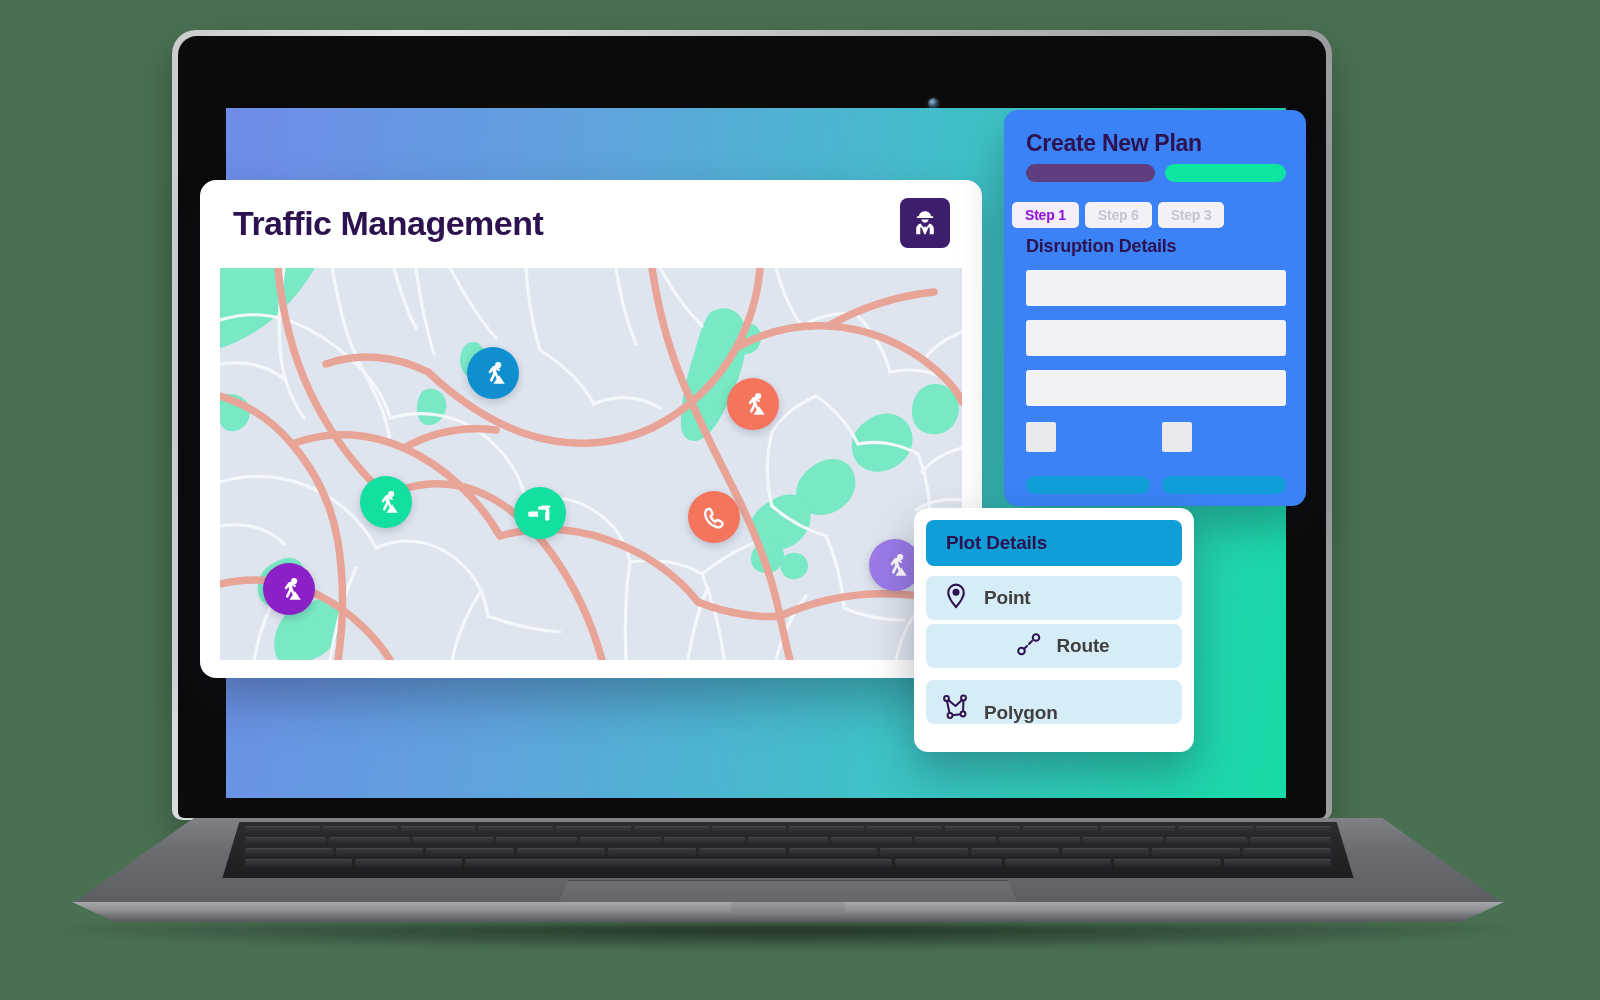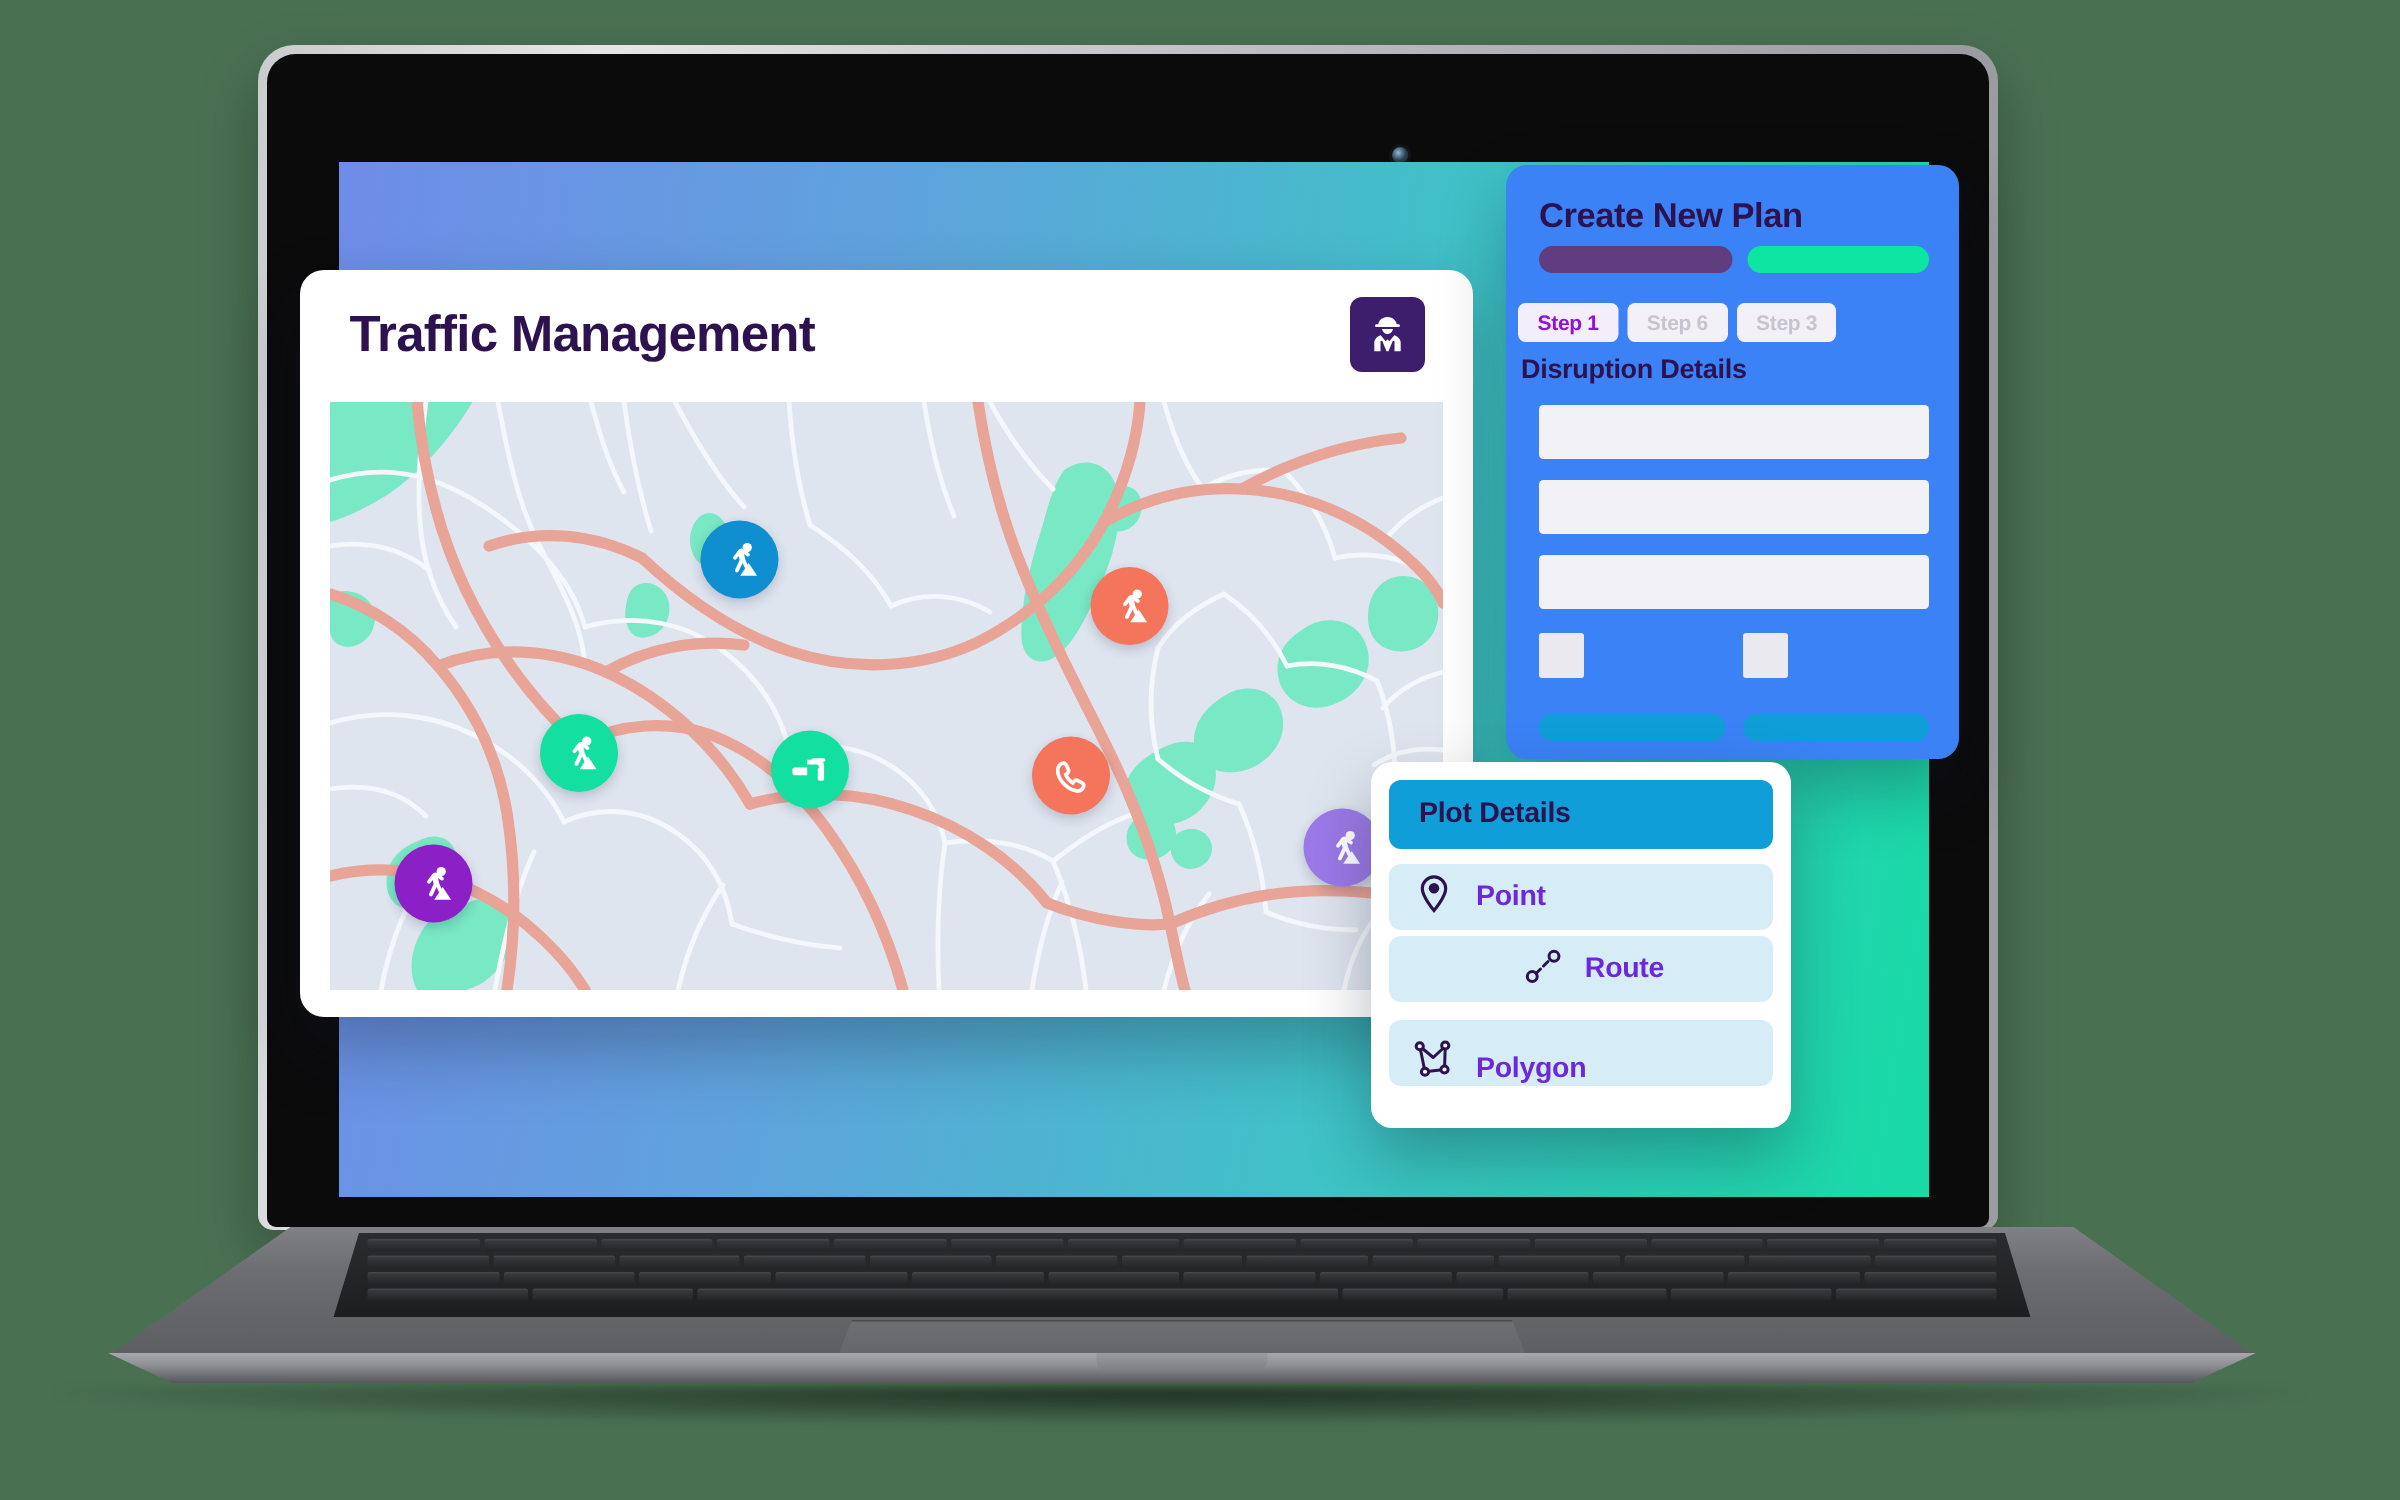--- a/index.html
+++ b/index.html
@@ -120,21 +120,21 @@
   .pill{height:18px;border-radius:9px;}
   .pill.purple{width:134px;background:#5f3d7e;}
   .pill.green{width:126px;background:#0ce6a0;}
   .step-row{position:absolute;left:8px;top:92px;display:flex;gap:6px;}
   .step-tab{
     padding:5px 13px;border-radius:5px;background:#f3f1f7;
     font-size:14px;font-weight:700;color:#c6c4cf;letter-spacing:-.2px;
   }
   .step-tab.active{color:#9210d8;background:#f3eefa;}
   .sec-title{
-    position:absolute;left:10px;top:126px;font-size:18px;font-weight:700;color:#2d1250;letter-spacing:-.2px;
+    position:absolute;left:22px;top:126px;font-size:18px;font-weight:700;color:#2d1250;letter-spacing:-.2px;
   }
   .field{position:absolute;left:22px;width:260px;height:36px;background:#f2f1f6;border-radius:3px;}
   .sq{position:absolute;width:30px;height:30px;background:#ebe9f0;border-radius:2px;}
   .cta{position:absolute;height:18px;border-radius:9px;background:#0f9ed7;}
 
   
   .plot-panel{
     position:absolute;left:914px;top:508px;width:280px;height:244px;
     background:#fff;border-radius:14px;
     box-shadow:0 20px 44px rgba(20,24,40,.30);
@@ -144,21 +144,21 @@
     position:absolute;left:12px;top:12px;width:256px;height:46px;
     background:#0f9ed7;border-radius:8px;
     display:flex;align-items:center;padding-left:20px;box-sizing:border-box;
     color:#2d1250;font-size:19px;font-weight:700;letter-spacing:-.2px;
   }
   .plot-item{
     position:absolute;left:12px;width:256px;height:44px;
     background:#d6edf8;border-radius:8px;
     display:flex;align-items:center;gap:14px;padding-left:16px;box-sizing:border-box;
   }
-  .plot-item .lbl{font-size:19px;font-weight:700;color:#6d28d9;letter-spacing:-.2px;}
+  .plot-item .lbl{font-size:19px;font-weight:700;color:#404040;letter-spacing:-.2px;}
   .plot-item svg{width:28px;height:28px;flex:0 0 28px;}
 </style>
 </head>
 <body>
 
 <div class="stage">
 
   <div class="laptop">
 
     <div class="base-shadow"></div>

